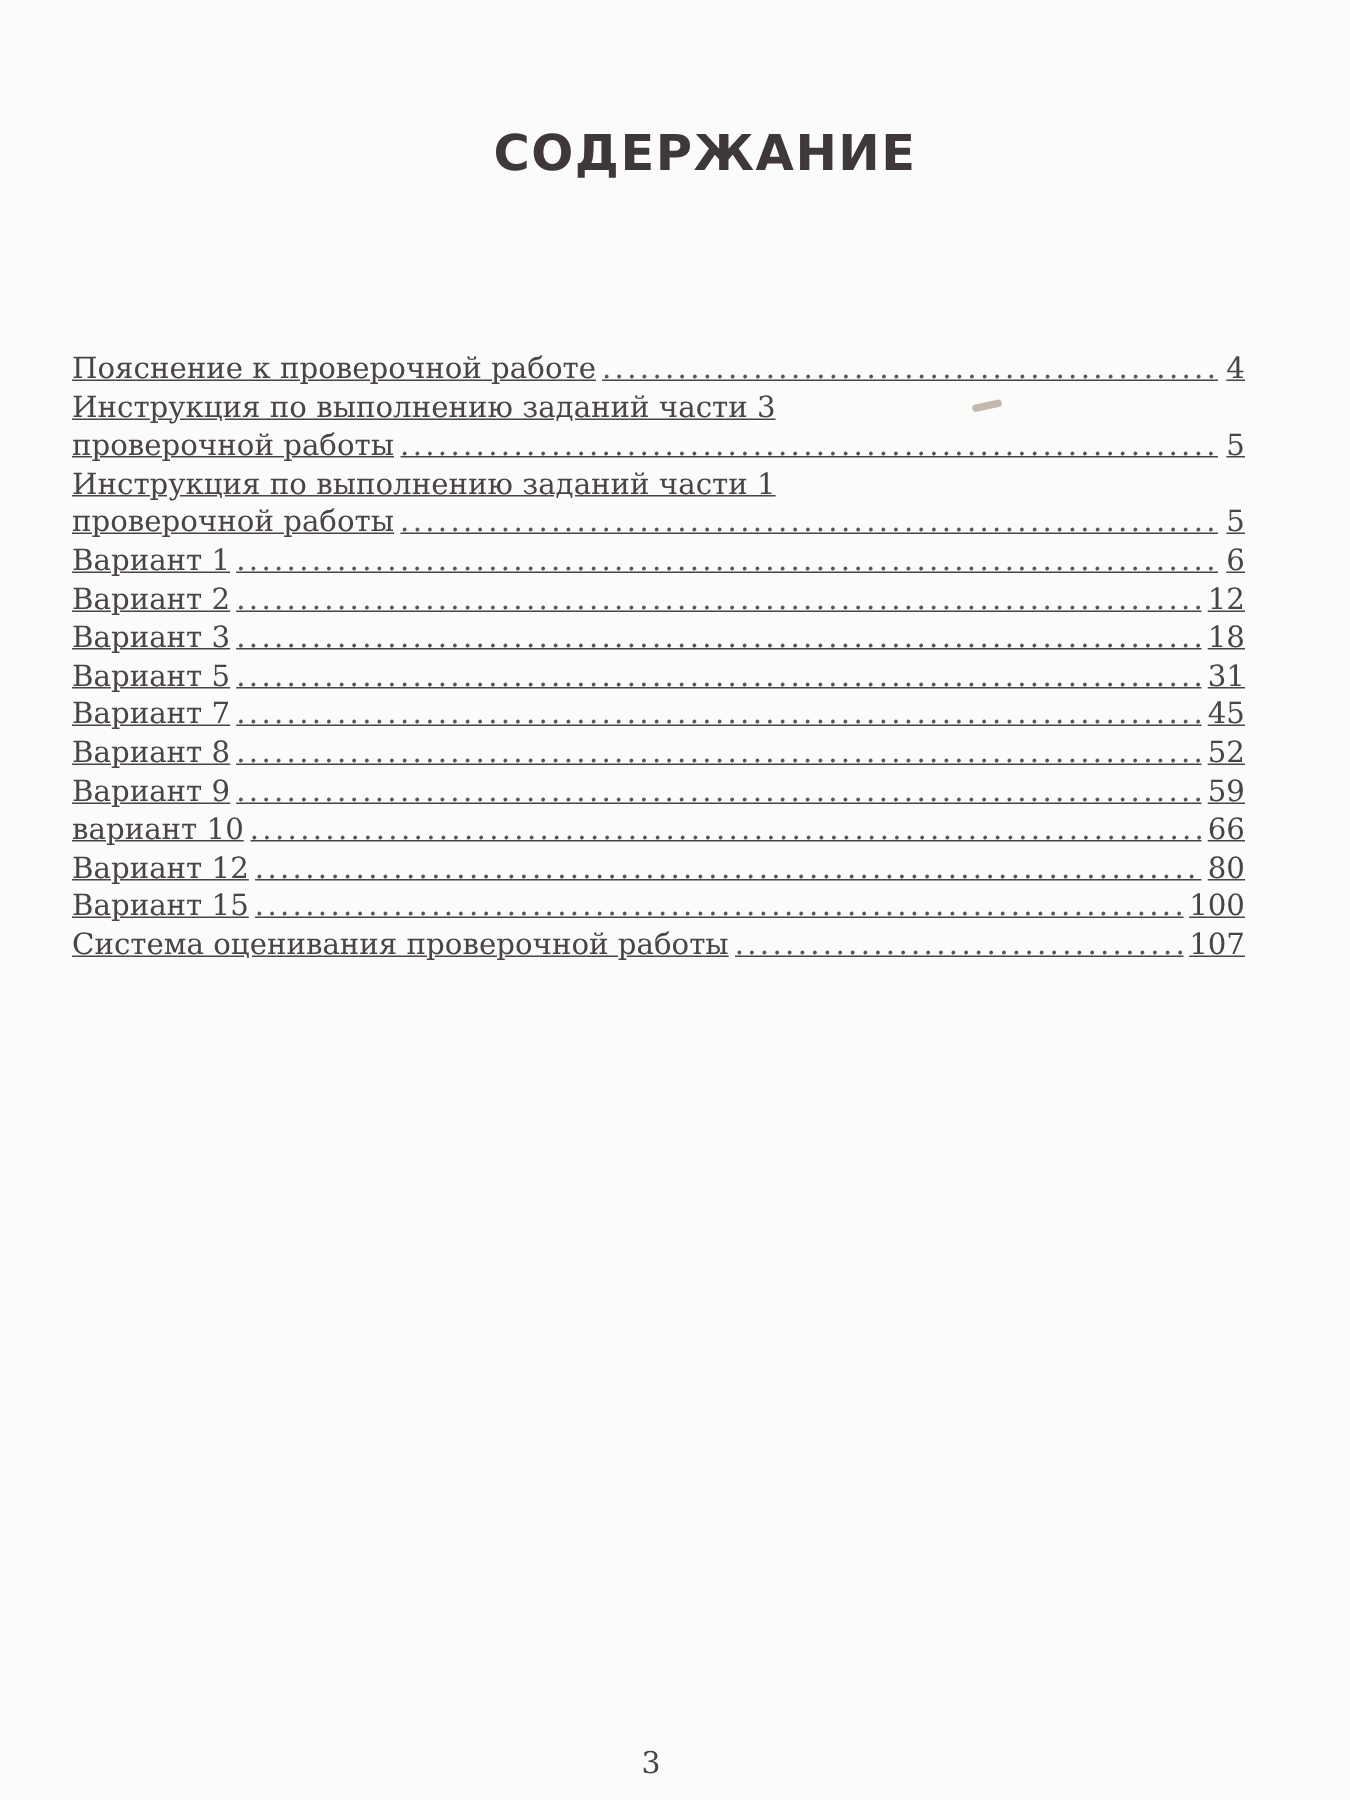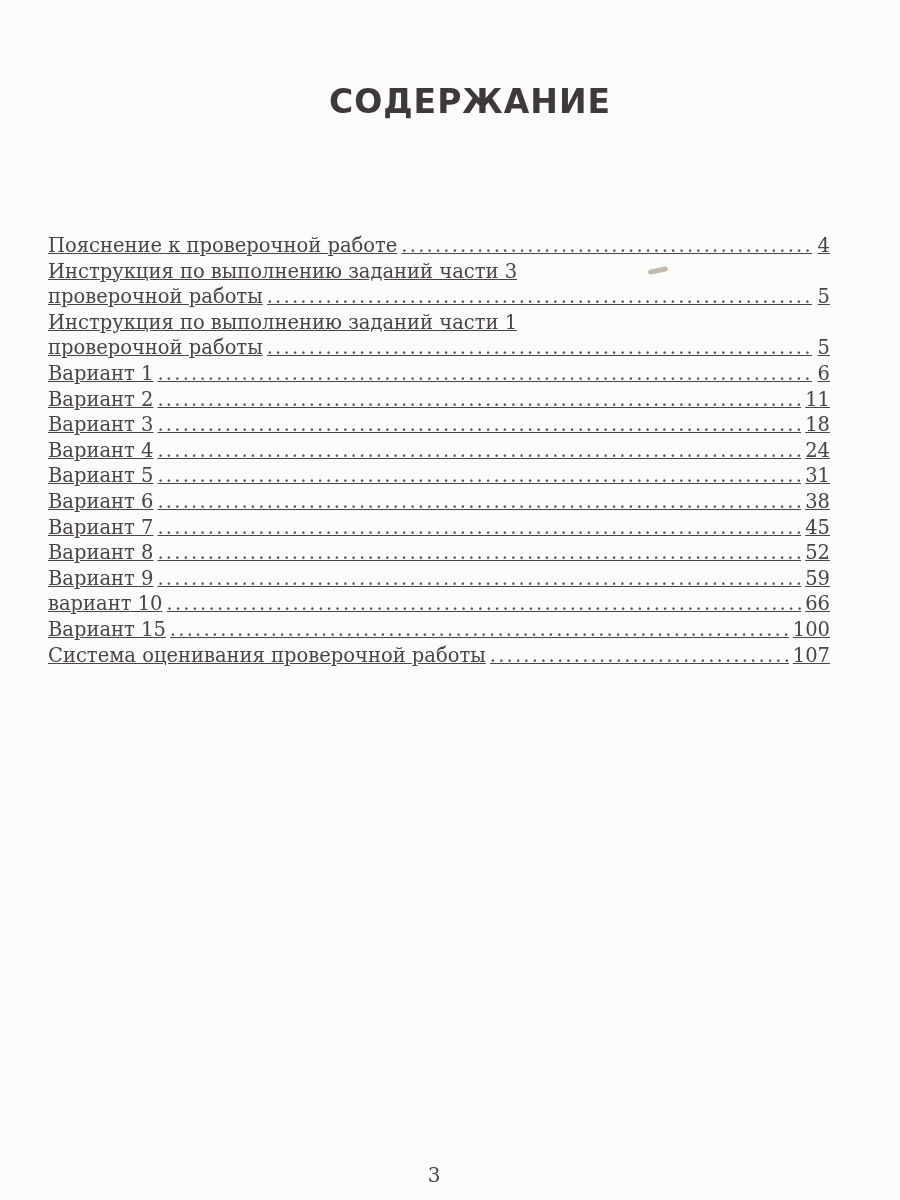--- a/index.html
+++ b/index.html
@@ -76,41 +76,31 @@
   </div>
 
   <div class="toc-line">
     <span class="toc-title">Вариант 1</span>
     <span class="toc-dots"></span>
     <span class="toc-page">6</span>
   </div>
   <div class="toc-line">
     <span class="toc-title">Вариант 2</span>
     <span class="toc-dots"></span>
-    <span class="toc-page">11</span>
+    <span class="toc-page">12</span>
   </div>
   <div class="toc-line">
     <span class="toc-title">Вариант 3</span>
     <span class="toc-dots"></span>
     <span class="toc-page">18</span>
   </div>
   <div class="toc-line">
-    <span class="toc-title">Вариант 4</span>
-    <span class="toc-dots"></span>
-    <span class="toc-page">24</span>
-  </div>
-  <div class="toc-line">
     <span class="toc-title">Вариант 5</span>
     <span class="toc-dots"></span>
     <span class="toc-page">31</span>
-  </div>
-  <div class="toc-line">
-    <span class="toc-title">Вариант 6</span>
-    <span class="toc-dots"></span>
-    <span class="toc-page">38</span>
   </div>
   <div class="toc-line">
     <span class="toc-title">Вариант 7</span>
     <span class="toc-dots"></span>
     <span class="toc-page">45</span>
   </div>
   <div class="toc-line">
     <span class="toc-title">Вариант 8</span>
     <span class="toc-dots"></span>
     <span class="toc-page">52</span>
@@ -119,20 +109,25 @@
     <span class="toc-title">Вариант 9</span>
     <span class="toc-dots"></span>
     <span class="toc-page">59</span>
   </div>
   <div class="toc-line">
     <span class="toc-title">вариант 10</span>
     <span class="toc-dots"></span>
     <span class="toc-page">66</span>
   </div>
   <div class="toc-line">
+    <span class="toc-title">Вариант 12</span>
+    <span class="toc-dots"></span>
+    <span class="toc-page">80</span>
+  </div>
+  <div class="toc-line">
     <span class="toc-title">Вариант 15</span>
     <span class="toc-dots"></span>
     <span class="toc-page">100</span>
   </div>
   <div class="toc-line">
     <span class="toc-title">Система оценивания проверочной работы</span>
     <span class="toc-dots"></span>
     <span class="toc-page">107</span>
   </div>
 </div>

